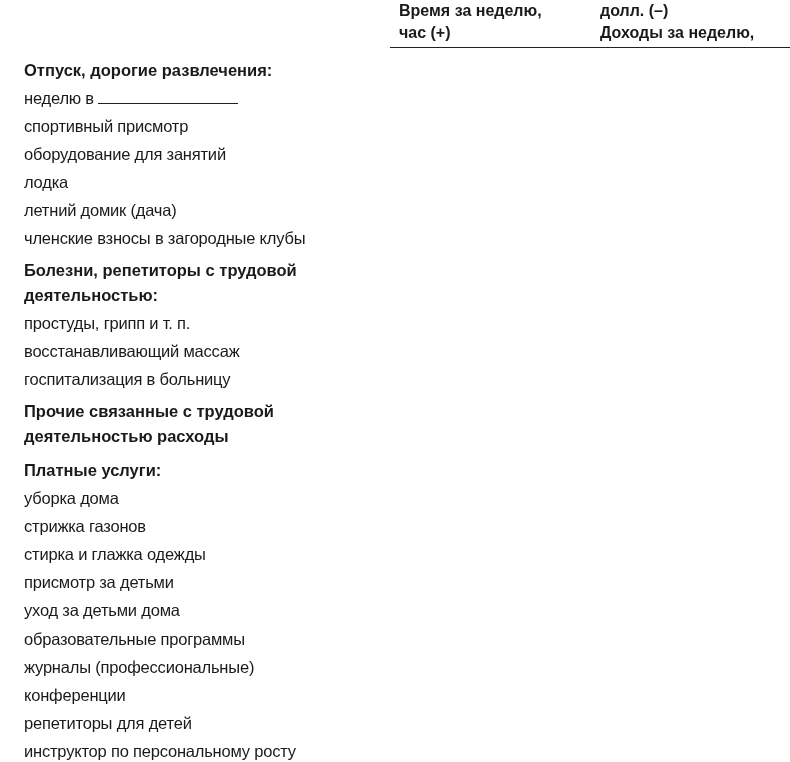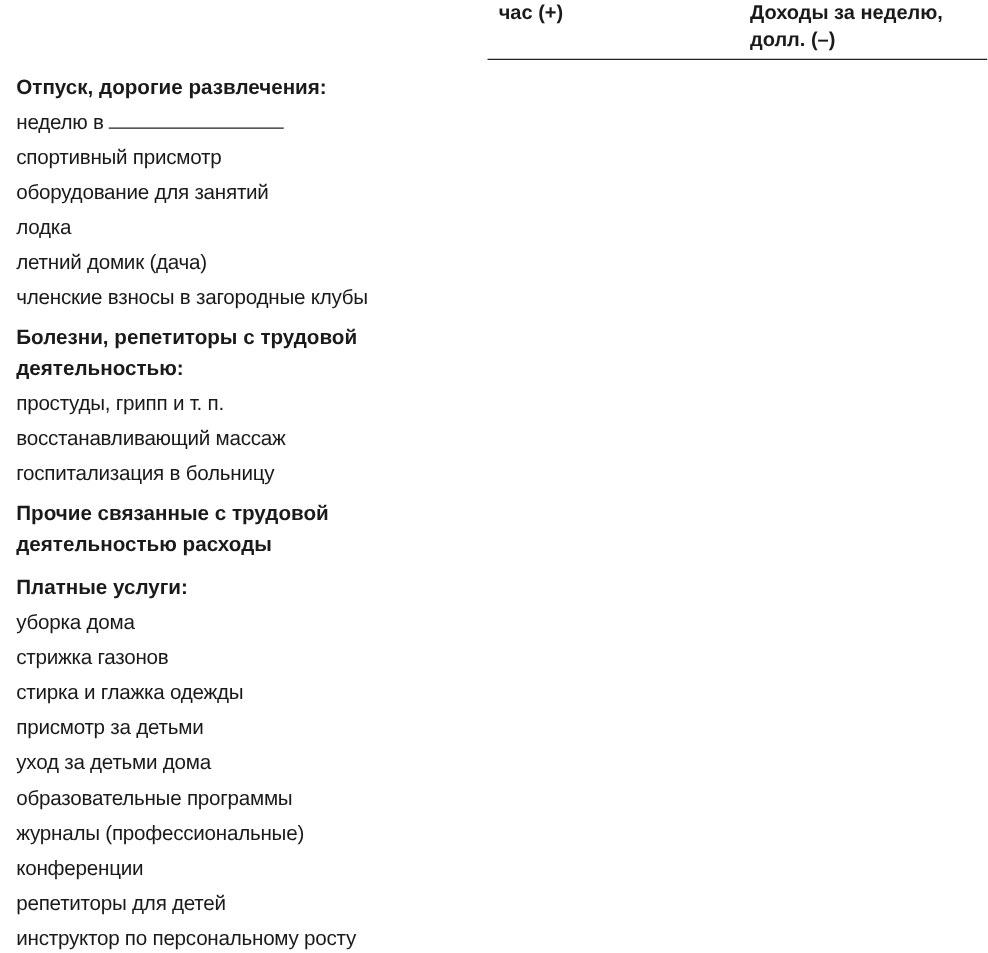--- a/index.html
+++ b/index.html
@@ -34,48 +34,50 @@
       border-top: 1.5px solid #222;
     }
     .list {
       position: absolute;
       left: 0;
       top: 0;
       width: 380px;
     }
     .row {
       position: absolute;
-      left: 13px;
+      left: 0;
       font-size: 16.5px;
       line-height: 24px;
       white-space: nowrap;
       letter-spacing: -0.2px;
+      padding-left: 24px;
     }
     .row.heading {
       font-weight: bold;
       letter-spacing: 0;
     }
     .blank {
       display: inline-block;
       width: 140px;
       border-bottom: 1.2px solid #222;
       height: 15px;
       vertical-align: baseline;
       margin-left: 4px;
     }
   </style>
 </head>
 <body>
 
 <div class="col-header" id="col-time">
+  <div>Время за неделю,</div>
   <div>час (+)</div>
 </div>
 <div class="col-header" id="col-income">
+  <div>долл. (–)</div>
   <div>Доходы за неделю,</div>
-  <div>долл. (–)</div>
 </div>
 <div class="header-rule"></div>
 
 <div class="list">
 
   <div class="row heading" style="top:58px">Отпуск, дорогие развлечения:</div>
   <div class="row" style="top:86px">
     <span>неделю в</span><span class="blank"></span>
   </div>
   <div class="row" style="top:114px">спортивный присмотр</div>

